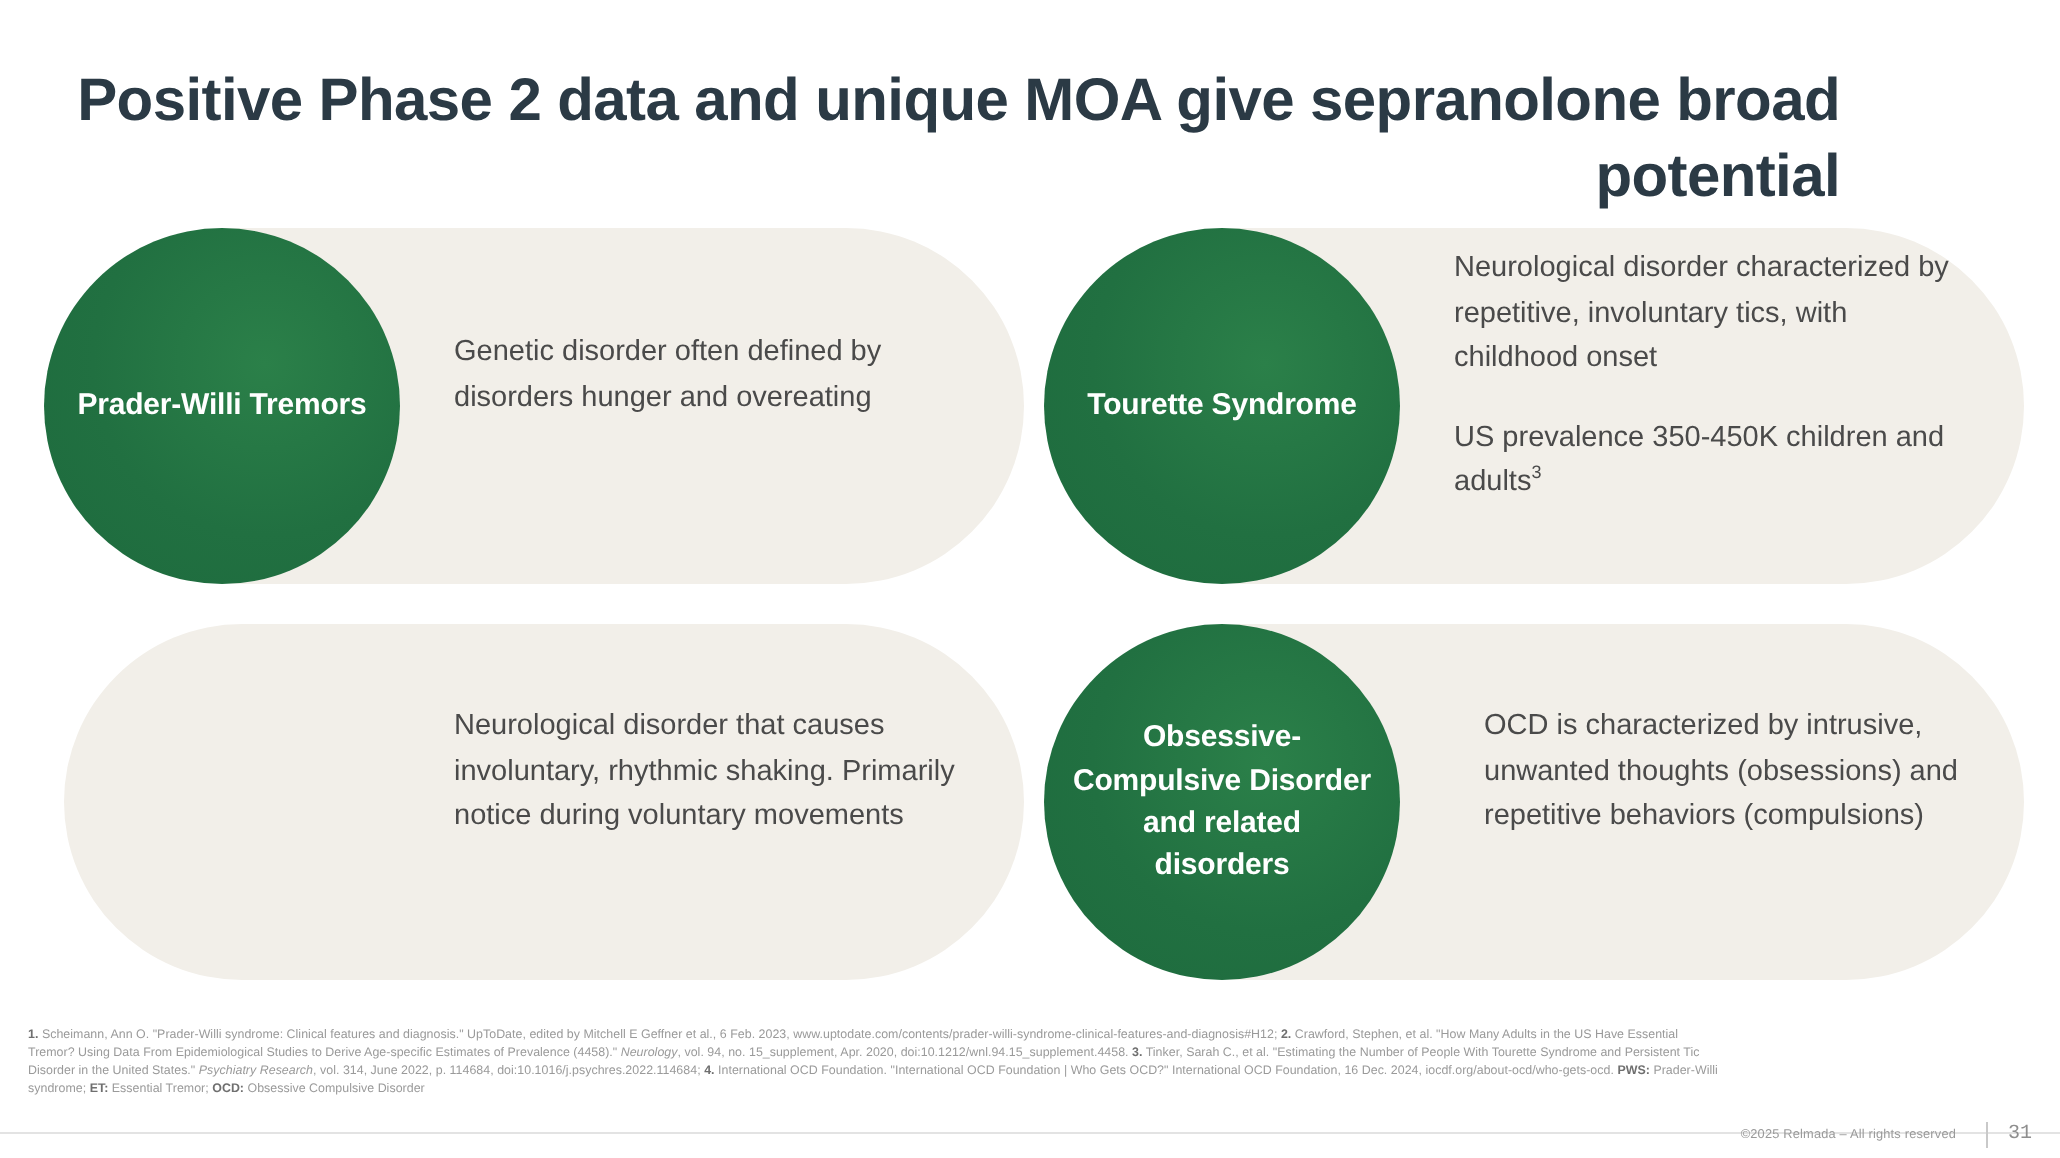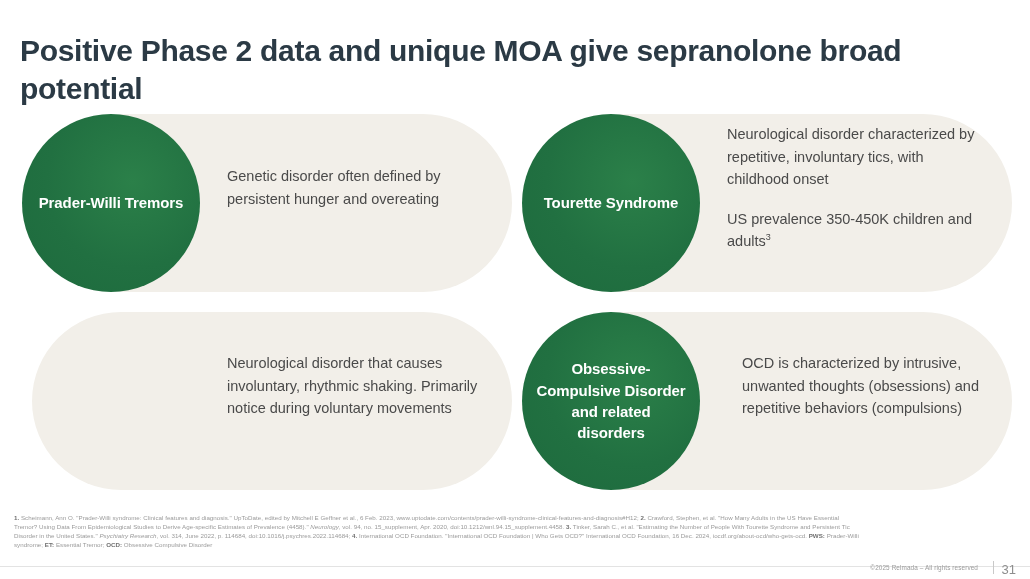--- a/index.html
+++ b/index.html
@@ -20,20 +20,21 @@
   .slide-title {
     position: absolute;
     left: 20px;
     top: 12px;
     width: 900px;
     font-size: 30px;
     line-height: 1.28;
     font-weight: bold;
     letter-spacing: -0.3px;
     color: #2b3a45;
+    text-align: right;
   }
 
   
   .cards {
     position: absolute;
     left: 22px;
     top: 114px;
     width: 990px;
     height: 390px;
     display: grid;
@@ -152,38 +153,39 @@
     right: 36px;
     top: 561px;
     width: 1px;
     height: 13px;
     background: #c9c9c9;
   }
   .footer-page {
     position: absolute;
     right: 14px;
     top: 562px;
-    font-size: 13px;
+    font-size: 10px;
     color: #8e8e8e;
+    font-family: Liberation Mono, monospace;
   }
 </style>
 </head>
 <body>
 
 <h1 class="slide-title">Positive Phase 2 data and unique MOA give sepranolone broad potential</h1>
 
 <div class="cards">
 
   <div class="card">
     <div class="card-pill"></div>
     <div class="card-circle">
       <span class="card-circle-label">Prader-Willi Tremors</span>
     </div>
     <div class="card-body">
-      <p class="card-desc">Genetic disorder often defined by persistent hunger and overeating</p>
+      <p class="card-desc">Genetic disorder often defined by disorders hunger and overeating</p>
     </div>
   </div>
 
   <div class="card">
     <div class="card-pill"></div>
     <div class="card-circle">
       <span class="card-circle-label">Tourette Syndrome</span>
     </div>
     <div class="card-body">
       <p class="card-desc">Neurological disorder characterized by repetitive, involuntary tics, with childhood onset</p>

